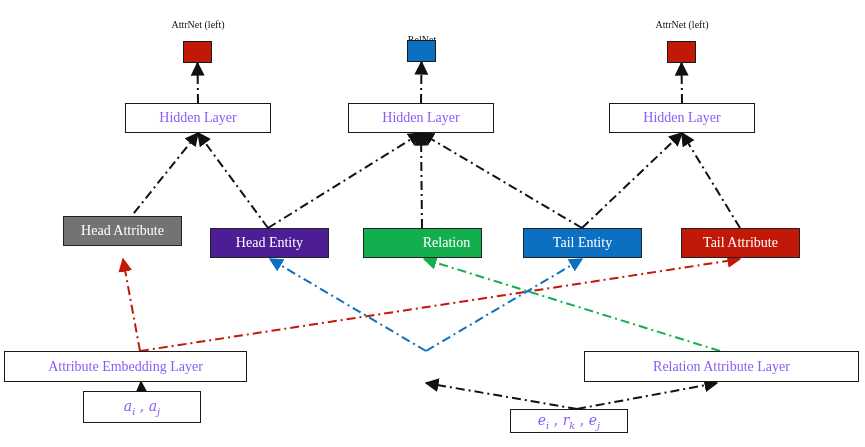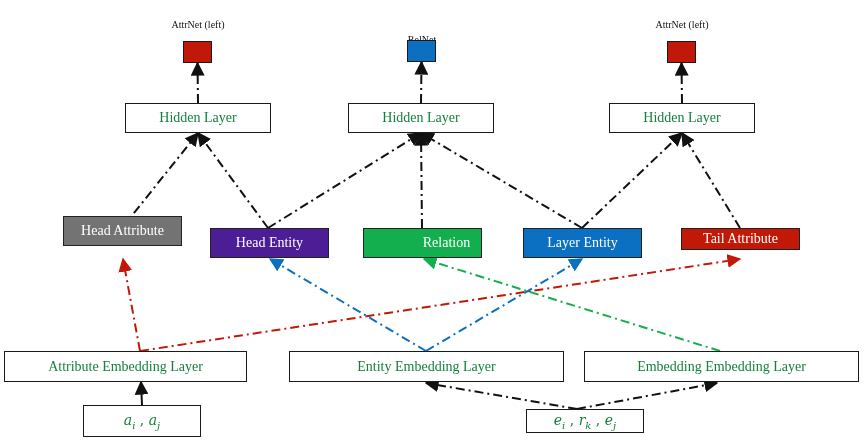--- a/index.html
+++ b/index.html
@@ -1,19 +1,19 @@
 <!DOCTYPE html>
 <html><head>
 <meta charset="utf-8">
 <style>
   html, body { margin:0; padding:0; background:#ffffff; }
   body { width:865px; height:447px; position:relative; overflow:hidden; font-family:"Liberation Serif", serif; }
   #stage { position:absolute; left:0; top:0; width:865px; height:447px; }
   svg#edges { position:absolute; left:0; top:0; width:865px; height:447px; }
-  .node { position:absolute; box-sizing:border-box; border:1.5px solid #1a1a1a; display:flex; align-items:center; justify-content:center; font-family:"Liberation Serif", serif; font-size:14px; color:#15803d; background:#fff; white-space:nowrap; }
+  .node { position:absolute; box-sizing:border-box; border:1.5px solid #1a1a1a; display:flex; align-items:center; justify-content:center; font-family:"Liberation Serif", serif; font-size:14px; color:#8b5cf6; background:#fff; white-space:nowrap; }
   .node.colored { color:#fff; border-color:#222; }
   .out-label { position:absolute; font-family:"Liberation Serif", serif; font-size:10px; color:#111; text-align:center; transform:translateX(-50%); white-space:nowrap; }
   .out-square { position:absolute; box-sizing:border-box; width:29px; height:22px; border:1.5px solid #1a1a1a; }
   .math { font-family:"DejaVu Serif", serif; font-style:italic; font-size:14px; }
   .math sub { font-size:10px; }
 </style>
 </head>
 <body>
 
 <div id="stage">
@@ -60,26 +60,25 @@
   <div class="out-square" id="relnet" style="left: 407px; top: 40px; background: rgb(11, 111, 194);"></div>
   <div class="out-square" id="attrnet-right" style="left: 667px; top: 41px; background: rgb(194, 24, 7);"></div>
 
   <div class="node" id="hidden-left" style="left:125px; top:103px; width:146px; height:30px;">Hidden Layer</div>
   <div class="node" id="hidden-mid" style="left:348px; top:103px; width:146px; height:30px;">Hidden Layer</div>
   <div class="node" id="hidden-right" style="left:609px; top:103px; width:146px; height:30px;">Hidden Layer</div>
 
   <div class="node colored" id="head-attribute" style="left: 63px; top: 216px; width: 119px; height: 30px; background: #737373;">Head Attribute</div>
   <div class="node colored" id="head-entity" style="left: 210px; top: 228px; width: 119px; height: 30px; background: #4c1d95;">Head Entity</div>
   <div class="node colored" id="relation" style="left: 363px; top: 228px; width: 119px; height: 30px; background: rgb(19, 175, 79); padding-left: 48px;">Relation</div>
-  <div class="node colored" id="tail-entity" style="left: 523px; top: 228px; width: 119px; height: 30px; background: rgb(11, 111, 194);">Layer Entity</div>
-  <div class="node colored" id="tail-attribute" style="left: 681px; top: 228px; width: 119px; height: 22px; background: rgb(194, 24, 7);">Tail Attribute</div>
+  <div class="node colored" id="tail-entity" style="left: 523px; top: 228px; width: 119px; height: 30px; background: rgb(11, 111, 194);">Tail Entity</div>
+  <div class="node colored" id="tail-attribute" style="left: 681px; top: 228px; width: 119px; height: 30px; background: rgb(194, 24, 7);">Tail Attribute</div>
 
   <div class="node" id="attr-embedding" style="left:4px; top:351px; width:243px; height:31px;">Attribute Embedding Layer</div>
-  <div class="node" id="entity-embedding" style="left:289px; top:351px; width:275px; height:31px;">Entity Embedding Layer</div>
-  <div class="node" id="relation-embedding" style="left:584px; top:351px; width:275px; height:31px;">Embedding Embedding Layer</div>
+  <div class="node" id="relation-embedding" style="left:584px; top:351px; width:275px; height:31px;">Relation Attribute Layer</div>
 
-  <div class="node math" id="input-attributes" style="left:83px; top:405px; width:118px; height:32px;text-align:center;">
+  <div class="node math" id="input-attributes" style="left:83px; top:391px; width:118px; height:32px;text-align:center;">
     <span><span>a<sub>i</sub></span><span style="font-style: normal;"> , </span><span>a<sub>j</sub></span></span>
   </div>
-  <div class="node math" id="input-triple" style="left:526px; top:409px; width:118px; height:24px;">
+  <div class="node math" id="input-triple" style="left:510px; top:409px; width:118px; height:24px;">
     <span><span>e<sub>i</sub></span><span style="font-style: normal;"> , </span><span>r<sub>k</sub></span><span style="font-style: normal;"> , </span><span>e<sub>j</sub></span></span>
   </div>
 </div>
 
 </body></html>

